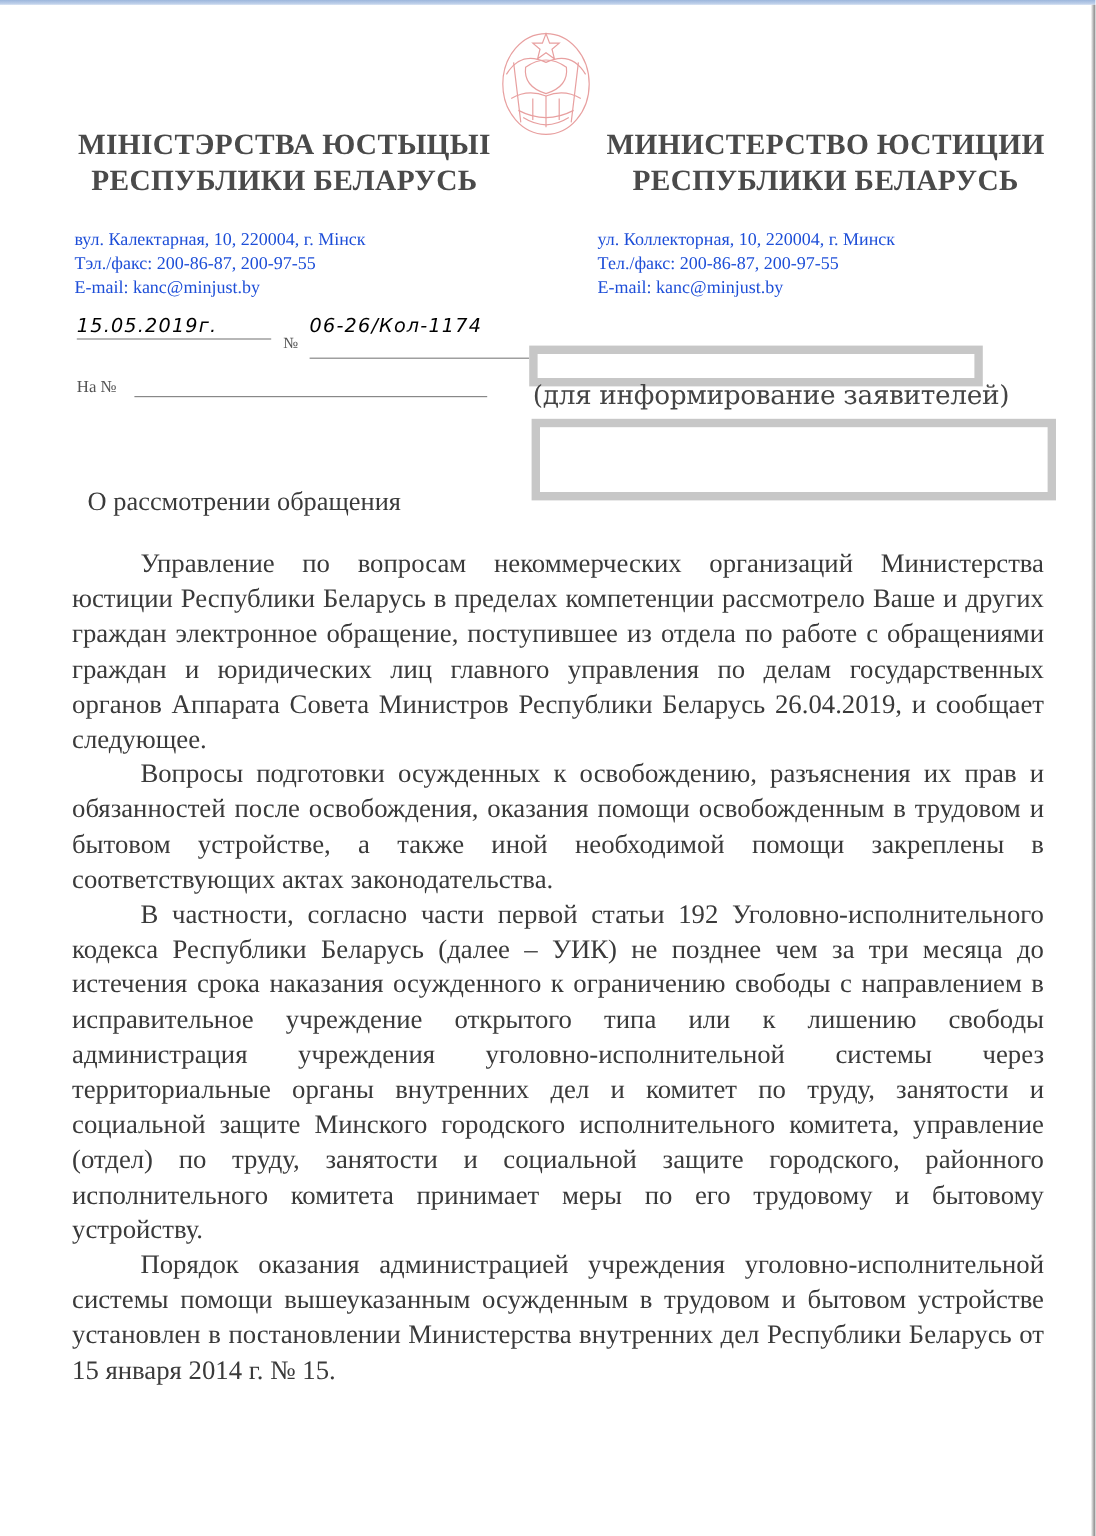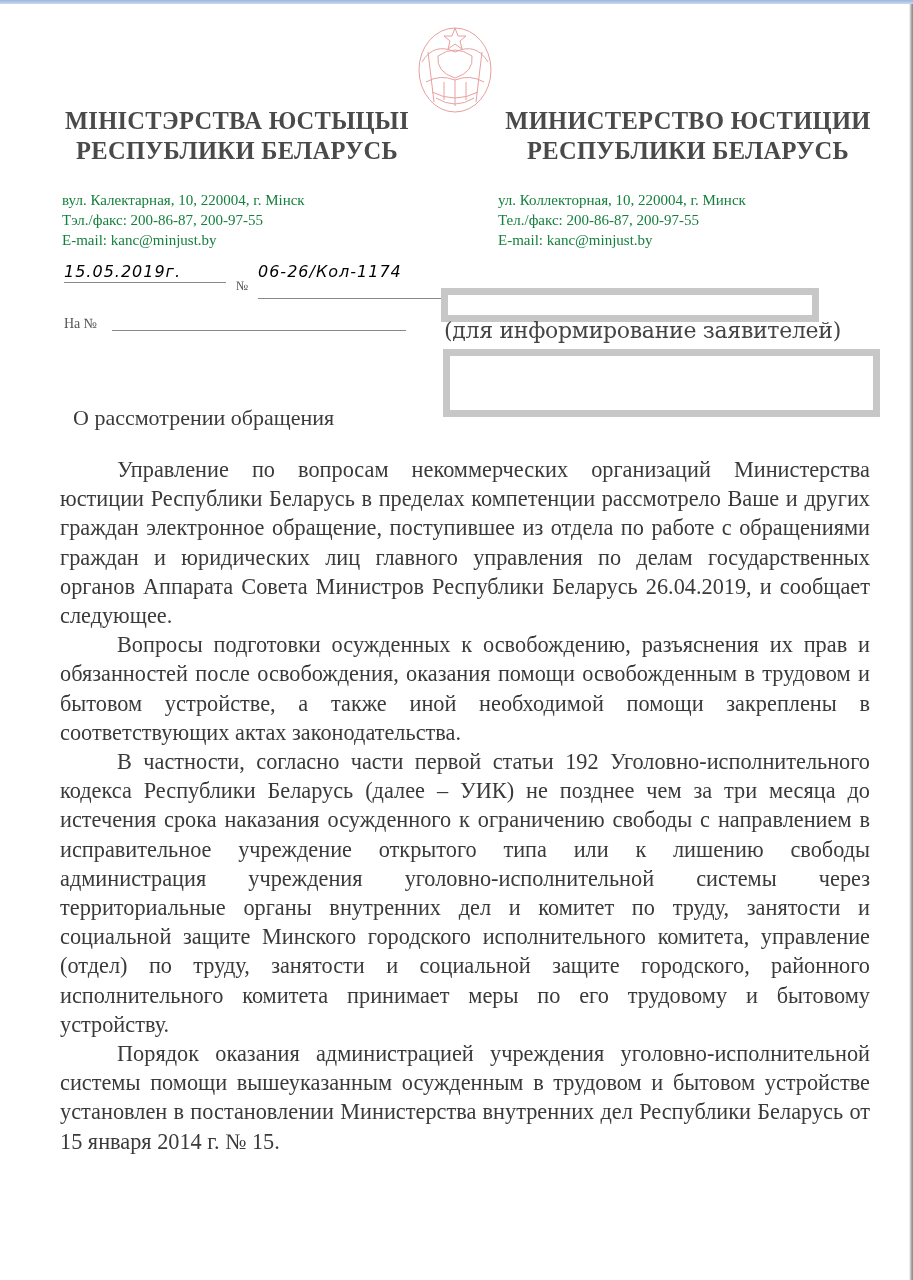--- a/index.html
+++ b/index.html
@@ -21,21 +21,21 @@
     .emblem {
       position: absolute; left: 414px; top: 22px; width: 82px; height: 92px;
     }
     .org-title {
       position: absolute; font-weight: bold; font-size: 24.5px; line-height: 30px;
       color: #4a4a4a; text-align: center; letter-spacing: 0.3px;
     }
     .org-left { left: 52px; top: 106px; width: 370px; }
     .org-right { left: 488px; top: 106px; width: 400px; }
     .addr {
-      position: absolute; font-size: 15px; line-height: 20px; color: #15803d;
+      position: absolute; font-size: 15px; line-height: 20px; color: #1d4ed8;
     }
     .addr-left { left: 62px; top: 190px; }
     .addr-right { left: 498px; top: 190px; }
     .addr div { white-space: nowrap; }
     .hand {
       position: absolute; font-family: "DejaVu Sans", sans-serif; font-style: italic;
       color: #000000; font-size: 16px; letter-spacing: 1px;
     }
     .hand-date { left: 64px; top: 262px; width: 162px; border-bottom: 1px solid #888; padding-bottom: 1px; }
     .hand-num { left: 258px; top: 262px; width: 204px; border-bottom: 1px solid #888; padding-bottom: 17px; }

